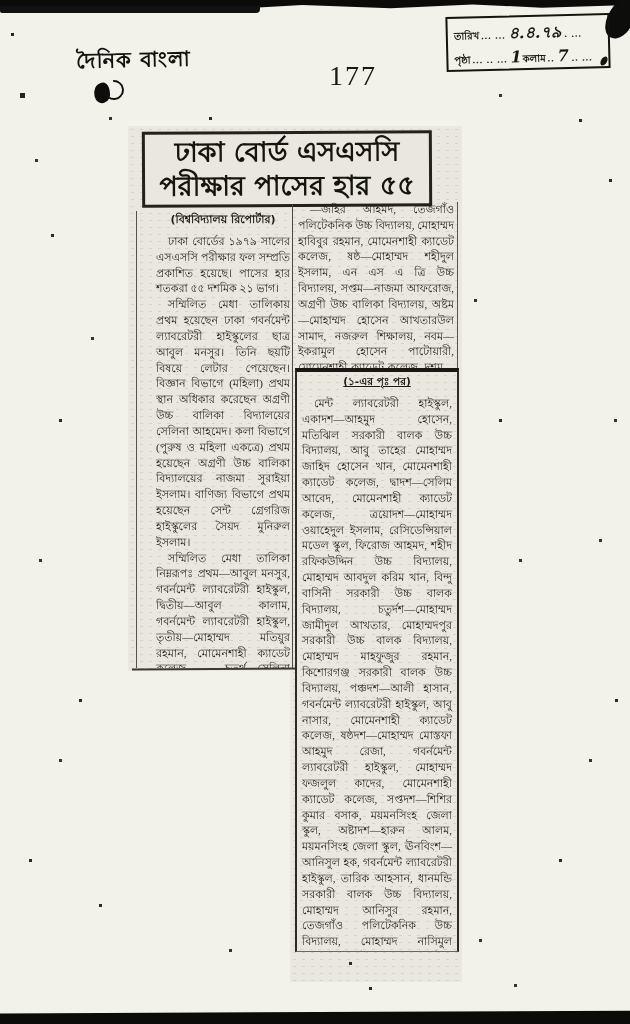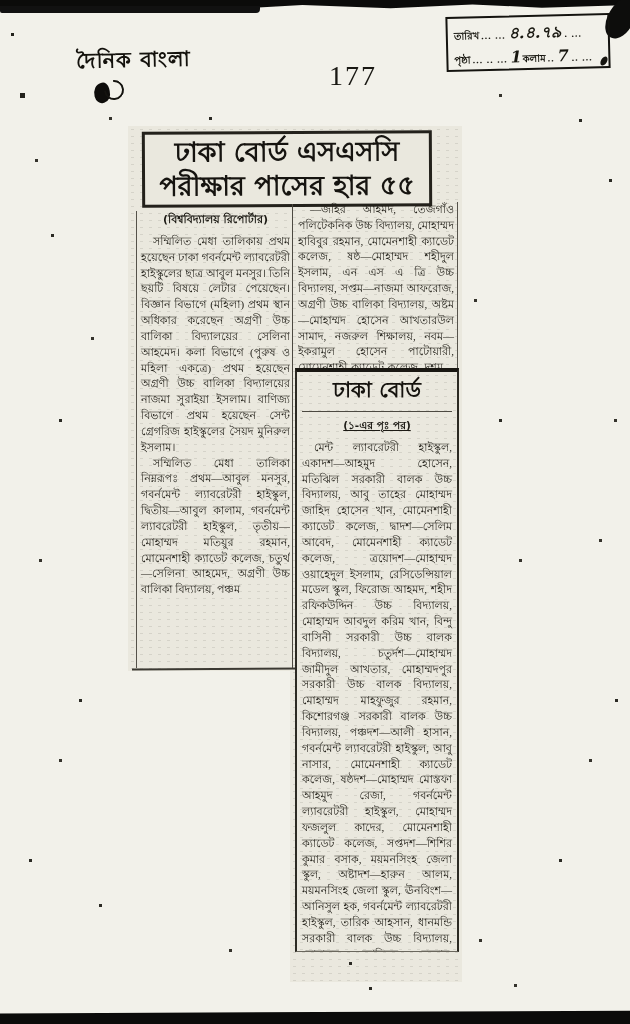--- a/index.html
+++ b/index.html
@@ -40,21 +40,21 @@
   .clip-a{left:128px;top:126px;width:334px;height:545px;}
   .clip-b{left:290px;top:200px;width:172px;height:782px;}
   
   .headline-box{position:absolute;left:142px;top:131px;width:290px;height:76px;box-sizing:border-box;
     border:3px solid #23211b;transform:rotate(-0.3deg);display:flex;flex-direction:column;justify-content:center;
     align-items:center;overflow:hidden;background:#eae8de;}
   .headline-line{font-family:"DejaVu Sans","Liberation Sans",sans-serif;font-weight:bold;
     font-size:27px;line-height:34px;color:#161410;white-space:nowrap;letter-spacing:0px;}
   
   .col-left{position:absolute;left:136px;top:211px;width:154px;height:457px;overflow:hidden;
-    border-left:1px solid #55524a;padding-left:4px;box-sizing:border-box;}
+    border-left:1px solid #55524a;padding-left:19px;box-sizing:border-box;}
   .col-bottom-rule{position:absolute;left:132px;top:668px;width:168px;height:2px;background:#3b3932;transform:rotate(-0.4deg);}
   .col-divider{position:absolute;left:292px;top:204px;width:1px;height:464px;background:#4c4941;}
   .byline{font-family:"DejaVu Sans",sans-serif;font-weight:bold;font-size:11px;text-align:center;margin:0 0 4px 0;color:#1d1b15;}
   .news-p{margin:0;font-size:11px;line-height:1.44;text-align:justify;text-indent:12px;color:#24221b;
     font-family:"Liberation Serif","DejaVu Serif",serif;}
   .col-right-top{position:absolute;left:298px;top:202px;width:160px;height:166px;overflow:hidden;
     border-right:1px solid #55524a;padding-right:3px;box-sizing:border-box;}
   
   .section-box{position:absolute;left:295px;top:368px;width:164px;height:584px;box-sizing:border-box;
     border-top:4px solid #191712;border-left:2px solid #2c2a23;border-right:2px solid #2c2a23;border-bottom:1px solid #6a675d;
@@ -114,32 +114,32 @@
   <div class="clip-bg clip-a"></div>
   <div class="clip-bg clip-b"></div>
 
   <div class="headline-box">
     <div class="headline-line">ঢাকা বোর্ড এসএসসি</div>
     <div class="headline-line">পরীক্ষার পাসের হার ৫৫</div>
   </div>
 
   <div class="col-left">
     <div class="byline">(বিশ্ববিদ্যালয় রিপোর্টার)</div>
+    <p class="news-p">ঢাকা বোর্ডের ১৯৭৯ সালের এসএসসি পরীক্ষার ফল সম্প্রতি প্রকাশিত হয়েছে। পাসের হার শতকরা ৫৫ দশমিক ২১ ভাগ।</p>
     <p class="news-p">সম্মিলিত মেধা তালিকায় প্রথম হয়েছেন ঢাকা গবর্নমেন্ট ল্যাবরেটরী হাইস্কুলের ছাত্র আবুল মনসুর। তিনি ছয়টি বিষয়ে লেটার পেয়েছেন। বিজ্ঞান বিভাগে (মহিলা) প্রথম স্থান অধিকার করেছেন অগ্রণী উচ্চ বালিকা বিদ্যালয়ের সেলিনা আহমেদ। কলা বিভাগে (পুরুষ ও মহিলা একত্রে) প্রথম হয়েছেন অগ্রণী উচ্চ বালিকা বিদ্যালয়ের নাজমা সুরাইয়া ইসলাম। বাণিজ্য বিভাগে প্রথম হয়েছেন সেন্ট গ্রেগরিজ হাইস্কুলের সৈয়দ মুনিরুল ইসলাম।</p>
     <p class="news-p">সম্মিলিত মেধা তালিকা নিম্নরূপঃ প্রথম—আবুল মনসুর, গবর্নমেন্ট ল্যাবরেটরী হাইস্কুল, দ্বিতীয়—আবুল কালাম, গবর্নমেন্ট ল্যাবরেটরী হাইস্কুল, তৃতীয়—মোহাম্মদ মতিয়ুর রহমান, মোমেনশাহী ক্যাডেট কলেজ, চতুর্থ—সেলিনা আহমেদ, অগ্রণী উচ্চ বালিকা বিদ্যালয়, পঞ্চম</p>
   </div>
   <div class="col-bottom-rule"></div>
   <div class="col-divider"></div>
 
   <div class="col-right-top">
     <p class="news-p">—জহির আহমদ, তেজগাঁও পলিটেকনিক উচ্চ বিদ্যালয়, মোহাম্মদ হাবিবুর রহমান, মোমেনশাহী ক্যাডেট কলেজ, ষষ্ঠ—মোহাম্মদ শহীদুল ইসলাম, এন এস এ ত্রি উচ্চ বিদ্যালয়, সপ্তম—নাজমা আফরোজ, অগ্রণী উচ্চ বালিকা বিদ্যালয়, অষ্টম—মোহাম্মদ হোসেন আখতারউল সামাদ, নজরুল শিক্ষালয়, নবম—ইকরামুল হোসেন পাটোয়ারী, মোমেনশাহী ক্যাডেট কলেজ, দশম—মোহাম্মদ জিয়াউল ইসলাম, গবর্ন-</p>
 
   </div>
 
   <div class="section-box">
-    <div class="section-header">ঢাকা বোর্ড</div>
     <div class="section-subnote">(১-এর পৃঃ পর)</div>
     <p class="news-p">মেন্ট ল্যাবরেটরী হাইস্কুল, একাদশ—আহমুদ হোসেন, মতিঝিল সরকারী বালক উচ্চ বিদ্যালয়, আবু তাহের মোহাম্মদ জাহিদ হোসেন খান, মোমেনশাহী ক্যাডেট কলেজ, দ্বাদশ—সেলিম আবেদ, মোমেনশাহী ক্যাডেট কলেজ, ত্রয়োদশ—মোহাম্মদ ওয়াহেদুল ইসলাম, রেসিডেন্সিয়াল মডেল স্কুল, ফিরোজ আহমদ, শহীদ রফিকউদ্দিন উচ্চ বিদ্যালয়, মোহাম্মদ আবদুল করিম খান, বিন্দু বাসিনী সরকারী উচ্চ বালক বিদ্যালয়, চতুর্দশ—মোহাম্মদ জামীদুল আখতার, মোহাম্মদপুর সরকারী উচ্চ বালক বিদ্যালয়, মোহাম্মদ মাহফুজুর রহমান, কিশোরগঞ্জ সরকারী বালক উচ্চ বিদ্যালয়, পঞ্চদশ—আলী হাসান, গবর্নমেন্ট ল্যাবরেটরী হাইস্কুল, আবু নাসার, মোমেনশাহী ক্যাডেট কলেজ, ষষ্ঠদশ—মোহাম্মদ মোস্তফা আহমুদ রেজা, গবর্নমেন্ট ল্যাবরেটরী হাইস্কুল, মোহাম্মদ ফজলুল কাদের, মোমেনশাহী ক্যাডেট কলেজ, সপ্তদশ—শিশির কুমার বসাক, ময়মনসিংহ জেলা স্কুল, অষ্টাদশ—হারুন আলম, ময়মনসিংহ জেলা স্কুল, ঊনবিংশ—আনিসুল হক, গবর্নমেন্ট ল্যাবরেটরী হাইস্কুল, তারিক আহসান, ধানমন্ডি সরকারী বালক উচ্চ বিদ্যালয়, মোহাম্মদ আনিসুর রহমান, তেজগাঁও পলিটেকনিক উচ্চ বিদ্যালয়, মোহাম্মদ নাসিমুল ইসলাম, সেন্ট জোসেফস উচ্চ বিদ্যালয়, বর্ণালি কুমার সরকার, গোপালগঞ্জ এস এম মডেল সরকারী উচ্চ বিদ্যালয়, বিংশ—মোহাম্মদ আবদুল হাই, মতিঝিল সরকারী উচ্চ বিদ্যালয়, মোহাম্মদ শফিউল আনাম মিলকী, মোমেনশাহী ক্যাডেট কলেজ, মোহাম্মদ সেলিম হোসেন, মোমেনশাহী ক্যাডেট কলেজ এবং অতুল কুমার সরকার, আদমজী কে জর এস ইনস্টিটিউশন।</p>
   </div>
 
   <div class="speckles"></div>
 
 </div>
 
 </body></html>

